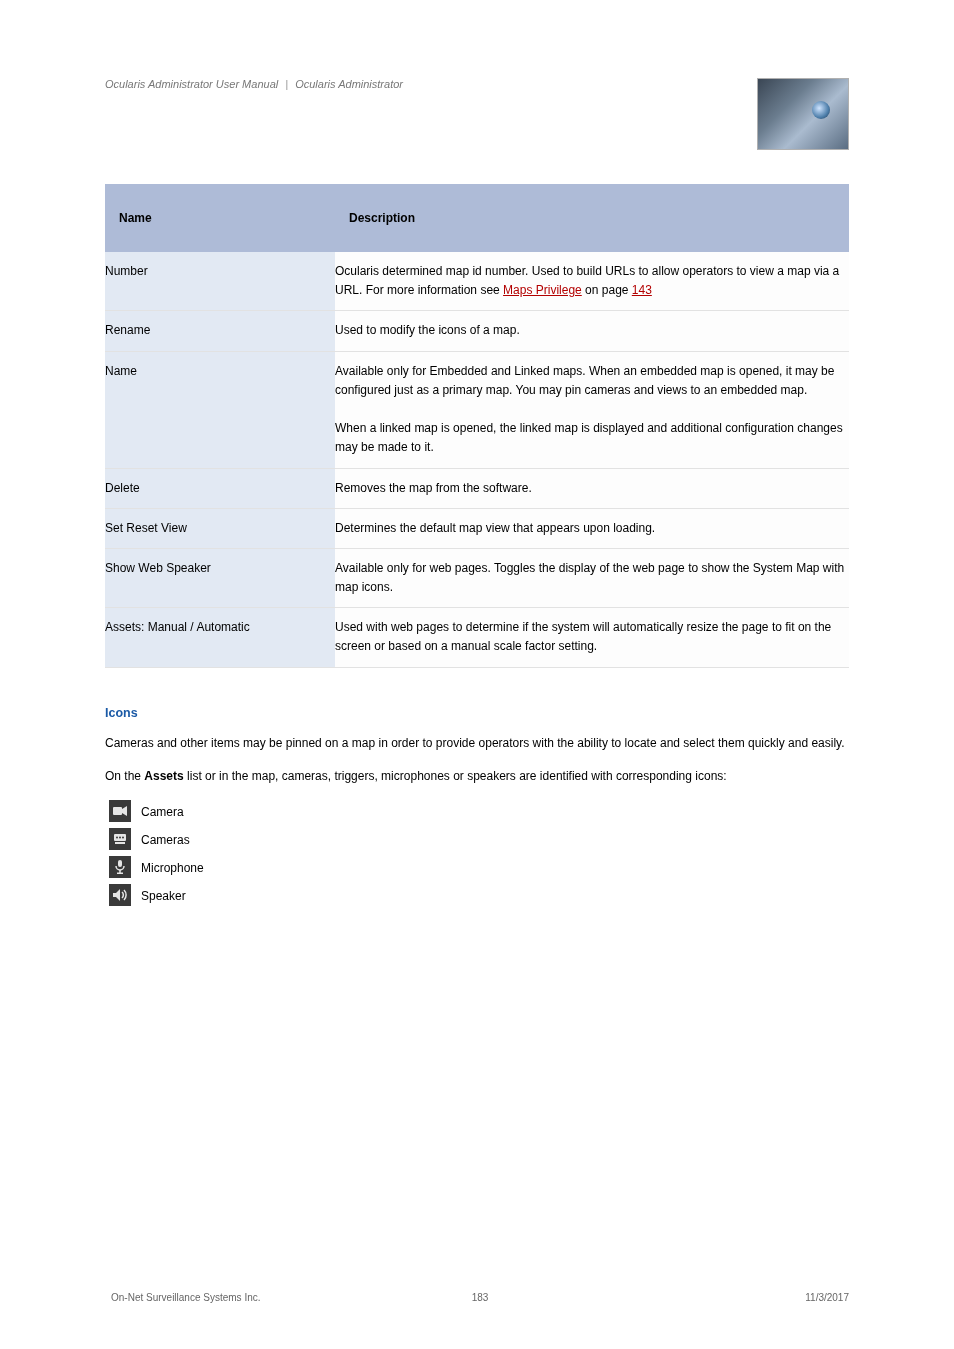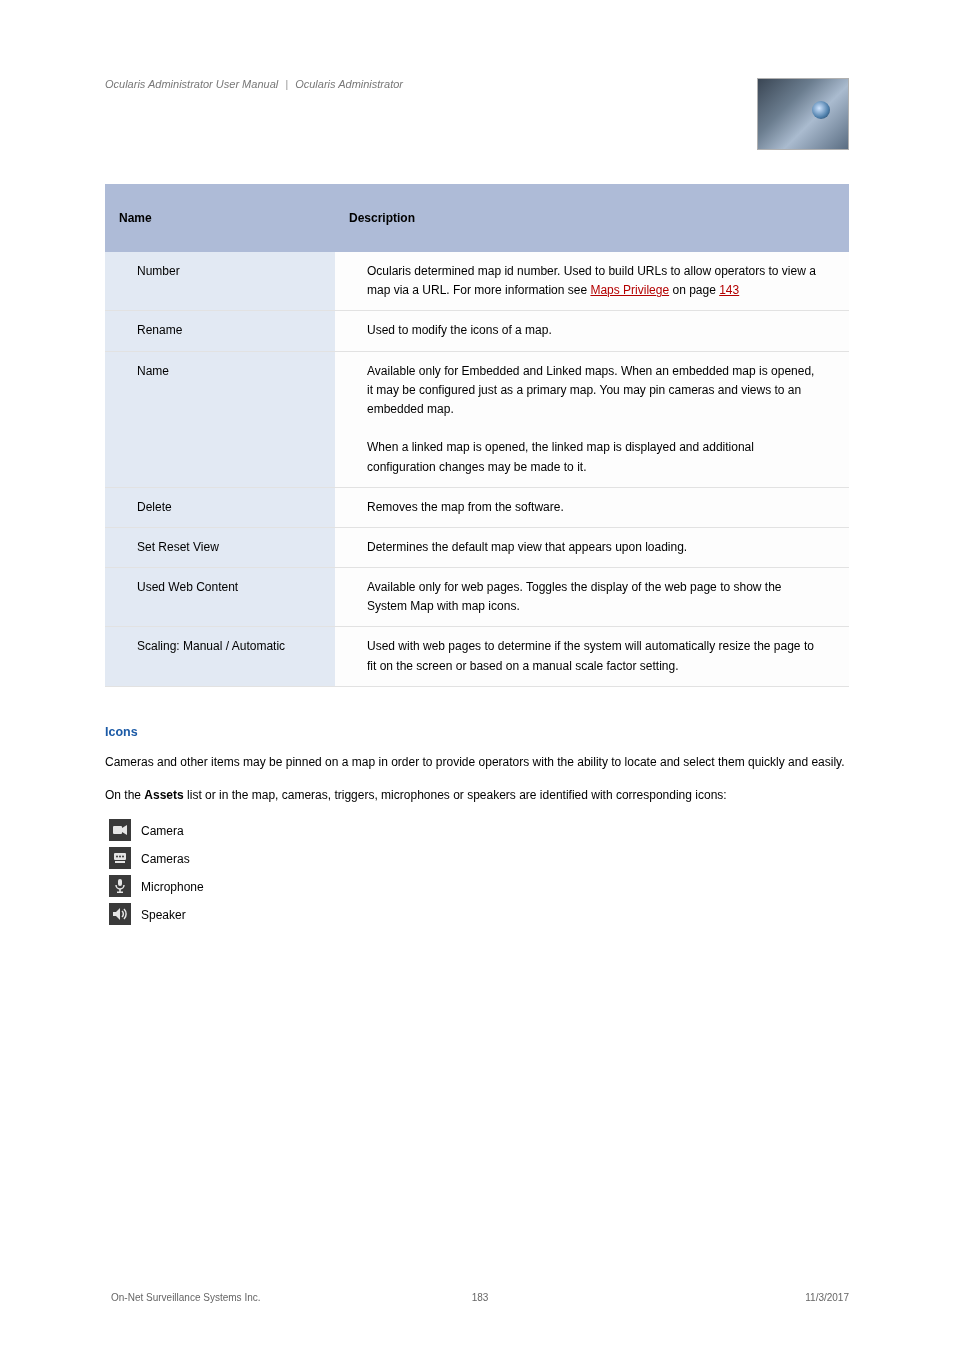--- a/index.html
+++ b/index.html
@@ -57,21 +57,21 @@
     background: #aebbd7;
     text-align: left;
     font-weight: bold;
     padding: 27px 14px;
     font-size: 12px;
     color: #000;
     border: none;
   }
   .table td {
     vertical-align: top;
-    padding: 10px 32px;
+    padding: 10px 0;
     border-bottom: 1px solid #e2e2e2;
     line-height: 1.6;
     font-size: 12px;
   }
   .table td.name {
     background: #e2e9f3;
     width: 230px;
     font-size: 12px;
   }
   .table td.desc {
@@ -166,25 +166,25 @@
         </tr>
         <tr>
           <td class="name">Delete</td>
           <td class="desc">Removes the map from the software.</td>
         </tr>
         <tr>
           <td class="name">Set Reset View</td>
           <td class="desc">Determines the default map view that appears upon loading.</td>
         </tr>
         <tr>
-          <td class="name">Used Web Content</td>
+          <td class="name">Show Web Speaker</td>
           <td class="desc">Available only for web pages. Toggles the display of the web page to show the System Map with map icons.</td>
         </tr>
         <tr>
-          <td class="name">Scaling: Manual / Automatic</td>
+          <td class="name">Assets: Manual / Automatic</td>
           <td class="desc">Used with web pages to determine if the system will automatically resize the page to fit on the screen or based on a manual scale factor setting.</td>
         </tr>
       </tbody>
     </table>
 
     <div class="section-heading">Icons</div>
 
     <p class="body-text">Cameras and other items may be pinned on a map in order to provide operators with the ability to locate and select them quickly and easily.</p>
     <p class="body-text">On the <span class="bold">Assets</span> list or in the map, cameras, triggers, microphones or speakers are identified with corresponding icons:</p>
 

